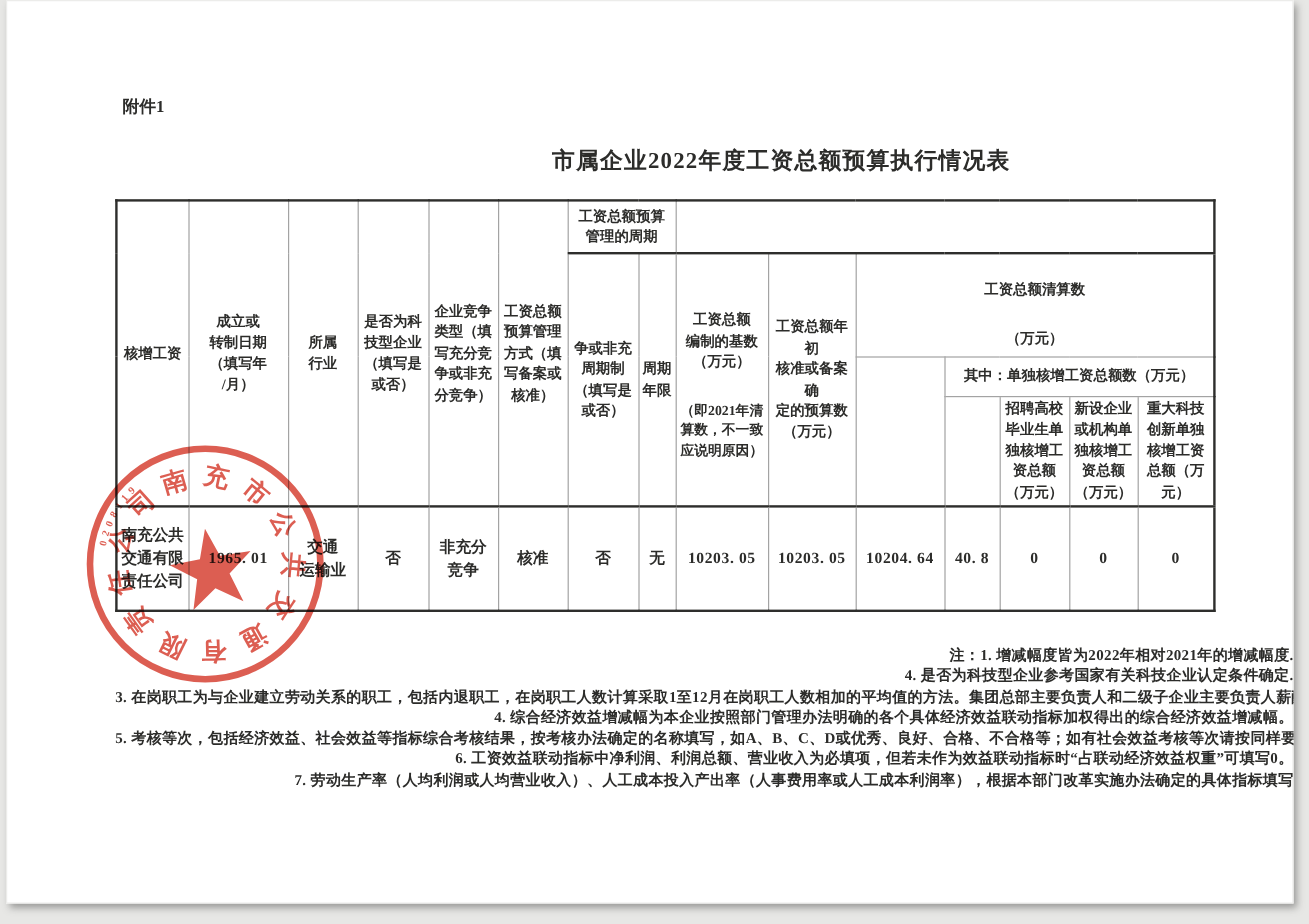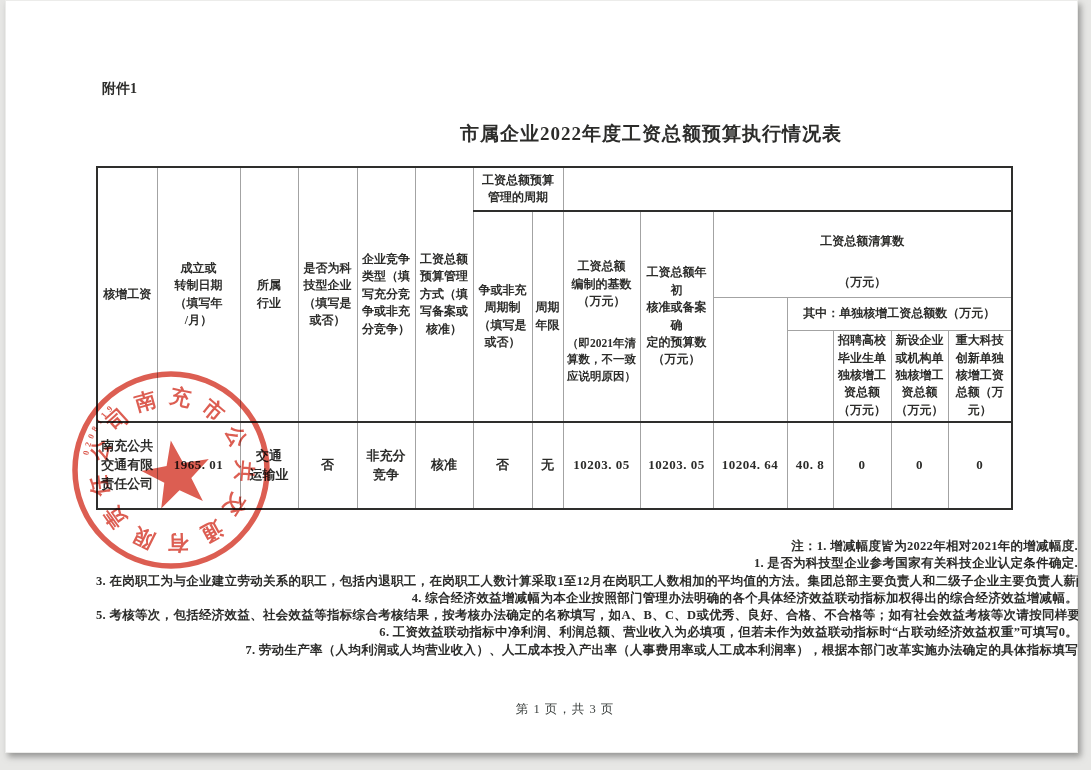--- a/index.html
+++ b/index.html
@@ -222,29 +222,28 @@
         <td class="num">40. 8</td>
         <td class="num">0</td>
         <td class="num">0</td>
         <td class="num">0</td>
       </tr>
     </tbody>
   </table>
 
   <div class="notes">
     <div class="note-line">注：1. 增减幅度皆为2022年相对2021年的增减幅度.</div>
-    <div class="note-line">1. 是否为科技型企业参考国家有关科技企业认定条件确定.</div>
+    <div class="note-line">4. 是否为科技型企业参考国家有关科技企业认定条件确定.</div>
     <div class="note-line">3. 在岗职工为与企业建立劳动关系的职工，包括内退职工，在岗职工人数计算采取1至12月在岗职工人数相加的平均值的方法。集团总部主要负责人和二级子企业主要负责人薪酬不满整年的按年</div>
     <div class="note-line">4. 综合经济效益增减幅为本企业按照部门管理办法明确的各个具体经济效益联动指标加权得出的综合经济效益增减幅。</div>
     <div class="note-line">5. 考核等次，包括经济效益、社会效益等指标综合考核结果，按考核办法确定的名称填写，如A、B、C、D或优秀、良好、合格、不合格等；如有社会效益考核等次请按同样要求填写，无社会效</div>
     <div class="note-line">6. 工资效益联动指标中净利润、利润总额、营业收入为必填项，但若未作为效益联动指标时“占联动经济效益权重”可填写0。</div>
     <div class="note-line">7. 劳动生产率（人均利润或人均营业收入）、人工成本投入产出率（人事费用率或人工成本利润率），根据本部门改革实施办法确定的具体指标填写</div>
   </div>
 
-  <div class="footer">第 1 页，共 3 页</div>
 
   <svg class="seal" width="212" height="212" viewBox="0 0 212 212">
     <defs>
       <path id="seal-name-path" d="M 69 42.8 A 66 66 0 0 1 135 157.2 A 66 66 0 0 1 69 42.8"></path>
       <path id="seal-serial-path" d="M 19.3 85.4 A 84 84 0 0 1 73.3 21.1"></path>
     </defs>
     <g fill="#d8473a" stroke="none">
       <circle cx="102" cy="100" r="96" fill="none" stroke="#d8473a" stroke-width="5.5"></circle>
       <polygon points="101.8,70.6 114.3,93.1 139.8,89.1 122.3,108 133.9,131 110.5,120.2 92.2,138.4 95.3,112.8 72.4,101 97.6,96"></polygon>
       <text class="seal-text" font-size="21" letter-spacing="11">

